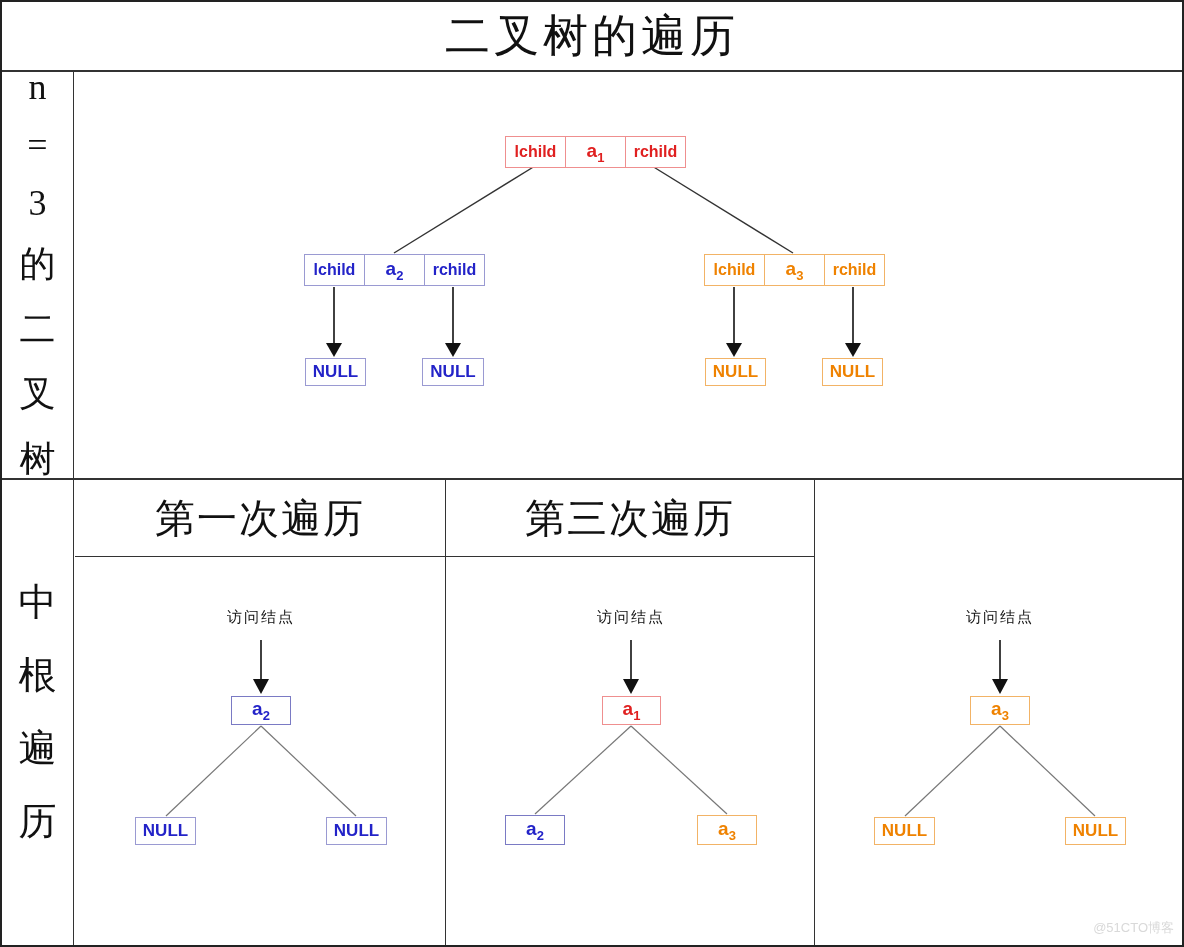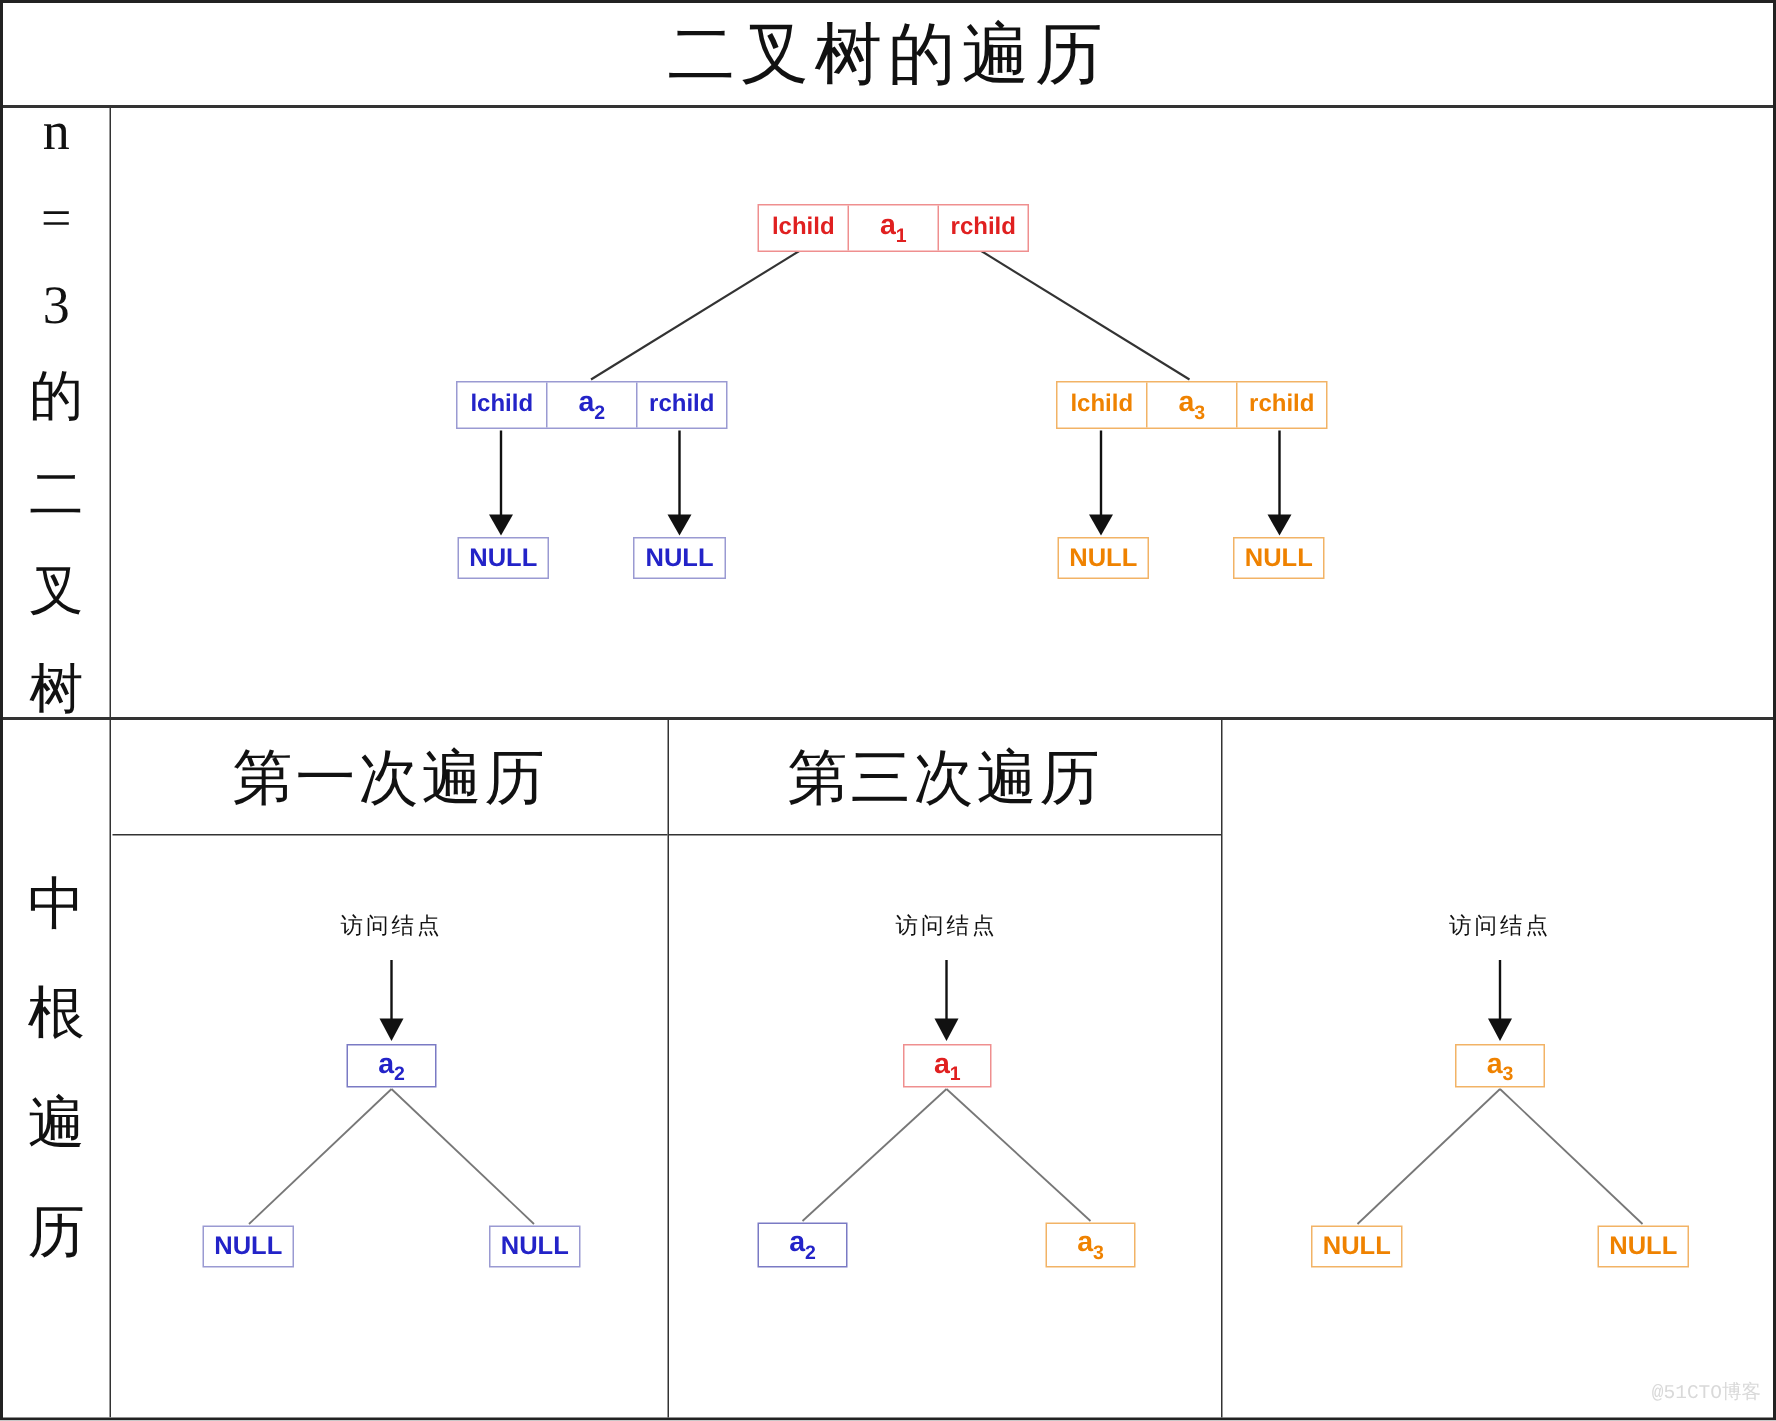--- a/index.html
+++ b/index.html
@@ -47,21 +47,21 @@
   .alabel{font-family:Liberation Sans, sans-serif;font-weight:bold;font-size:19px;color:var(--tc);line-height:1;}
   .alabel .sub{font-size:13px;vertical-align:-5px;}
   .theme-red{--bc:var(--red-border);--tc:var(--red);}
   .theme-blue{--bc:var(--blue-border);--tc:var(--blue);}
   .theme-blue-strong{--bc:var(--blue-box-border);--tc:var(--blue);}
   .theme-orange{--bc:var(--orange-border);--tc:var(--orange);}
   .visit-label{
     position:absolute;width:200px;text-align:center;font-size:15px;color:#111;letter-spacing:2px;
   }
   .watermark{
-    position:absolute;right:8px;bottom:8px;font-family:Liberation Mono, monospace;
+    position:absolute;right:8px;bottom:8px;font-family:Liberation Sans, sans-serif;
     font-size:13px;color:var(--watermark);
   }
 </style>
 </head>
 <body>
 
 <div class="page">
 
   <svg class="wires" viewBox="0 0 1184 947" xmlns="http://www.w3.org/2000/svg">
 

